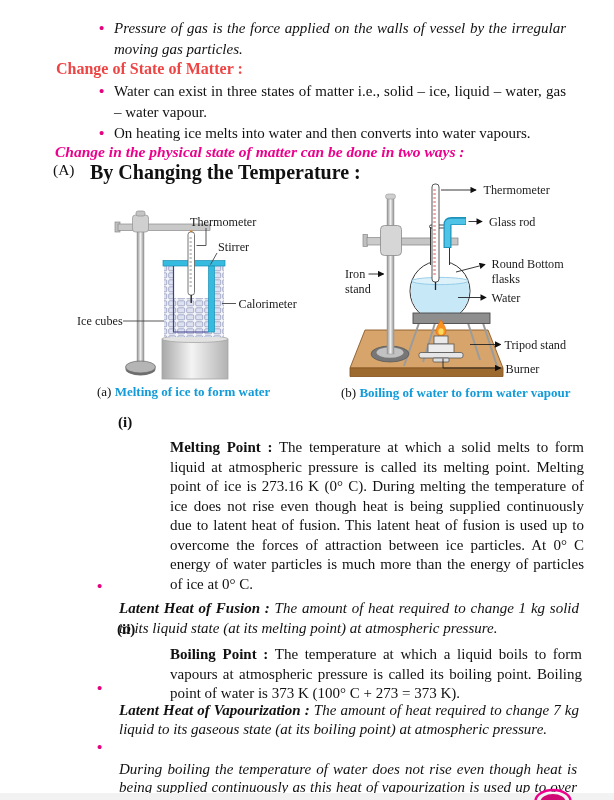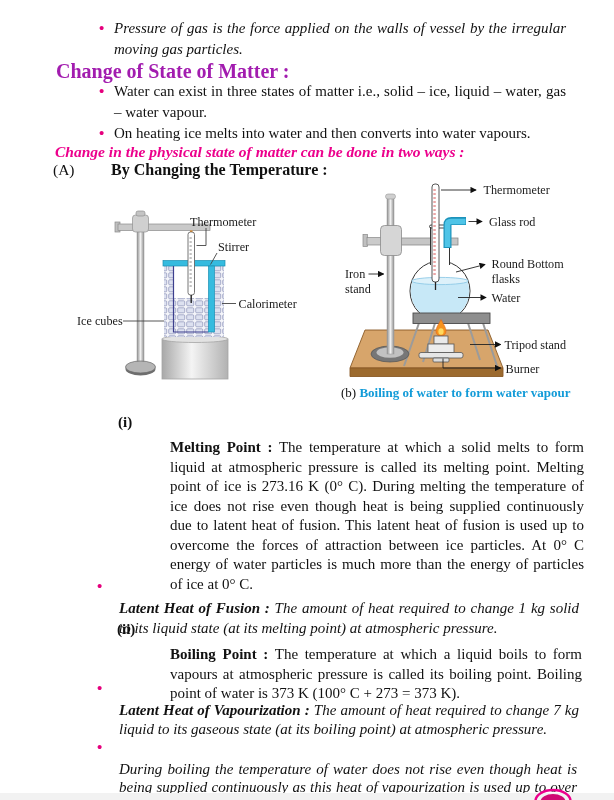--- a/index.html
+++ b/index.html
@@ -5,24 +5,24 @@
   html,body{margin:0;padding:0;background:#888;}
   .page{position:relative;width:614px;height:800px;background:#ffffff;overflow:hidden;
         font-family:"Liberation Serif","DejaVu Serif",serif;color:#111;}
   .abs{position:absolute;}
   .body-text{font-size:15px;line-height:21px;text-align:justify;}
   .para{font-size:15px;line-height:19.5px;text-align:justify;margin-top:24px;}
   .dot{font-size:15px;line-height:21px;color:#e5007d;font-weight:bold;}
   .ital{font-style:italic;}
   .lead-b{font-weight:bold;}
   .lead-bi{font-weight:bold;font-style:italic;}
-  .sec-title{font-size:20px;font-weight:bold;color:#a21caf;}
+  .sec-title{font-size:16px;font-weight:bold;color:#ef4444;}
   .magenta-head{font-size:15.5px;font-weight:bold;font-style:italic;color:#ec008c;}
   .part-label{font-size:15.5px;}
-  .part-title{font-size:16px;font-weight:bold;margin-left:21px;}
+  .part-title{font-size:20px;font-weight:bold;}
   .num{font-size:15px;font-weight:bold;}
   .caption{font-size:13px;}
   .caption .cap-blue{color:#129bd8;font-weight:bold;}
   svg text{font-family:"Liberation Serif","DejaVu Serif",serif;font-size:12.2px;fill:#1a1a1a;}
   .bottom-strip{background:#f2f2f2;}
 </style>
 </head>
 <body>
 
 <div class="page">
@@ -194,20 +194,24 @@
     <text x="154" y="45.5">Glass rod</text>
     <text x="10" y="98">Iron</text>
     <text x="10" y="113">stand</text>
     <text x="156.5" y="88">Round Bottom</text>
     <text x="156.5" y="102.5">flasks</text>
     <text x="156.5" y="121.5">Water</text>
     <text x="169.5" y="168.5">Tripod stand</text>
     <text x="170.5" y="192.5">Burner</text>
   </svg>
 
+  <div class="abs caption" style="left:97px;top:384px">
+    <span>(a)</span>
+    <span class="cap-blue">Melting of ice to form water</span>
+  </div>
   <div class="abs caption" style="left:341px;top:385px">
     <span>(b)</span>
     <span class="cap-blue">Boiling of water to form water vapour</span>
   </div>
 
   <span class="abs num" style="left:118px;top:414px">(i)</span>
   <div class="abs para" style="left:170px;top:414px;width:414px">
     <b class="lead-b">Melting Point :</b>
     <span>The temperature at which a solid melts to form liquid at atmospheric pressure is called its melting point. Melting point of ice is 273.16 K (0° C). During melting the temperature of ice does not rise even though heat is being supplied continuously due to latent heat of fusion. This latent heat of fusion is used up to overcome the forces of attraction between ice particles. At 0° C energy of water particles is much more than the energy of particles of ice at 0° C.</span>
   </div>

